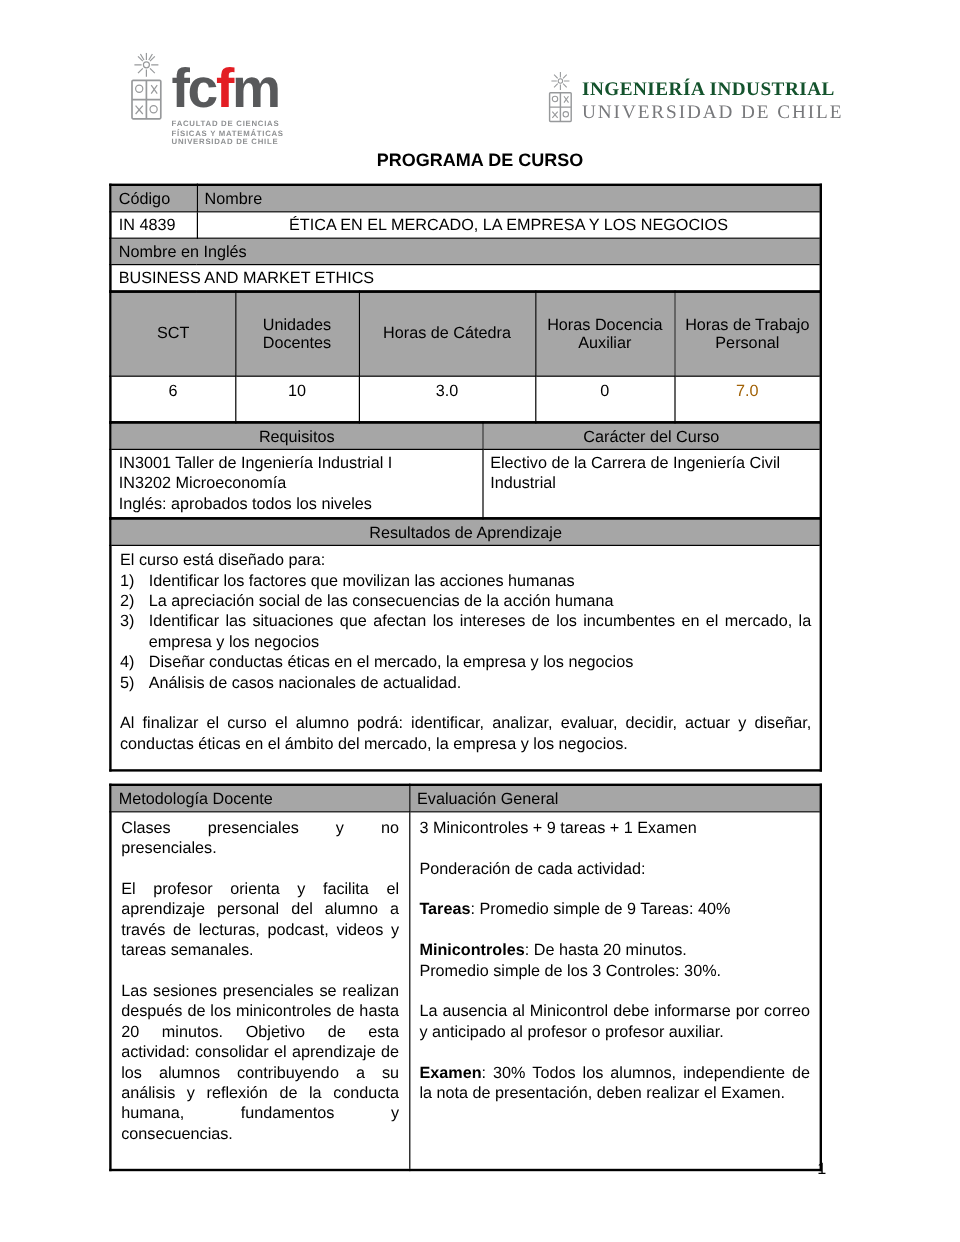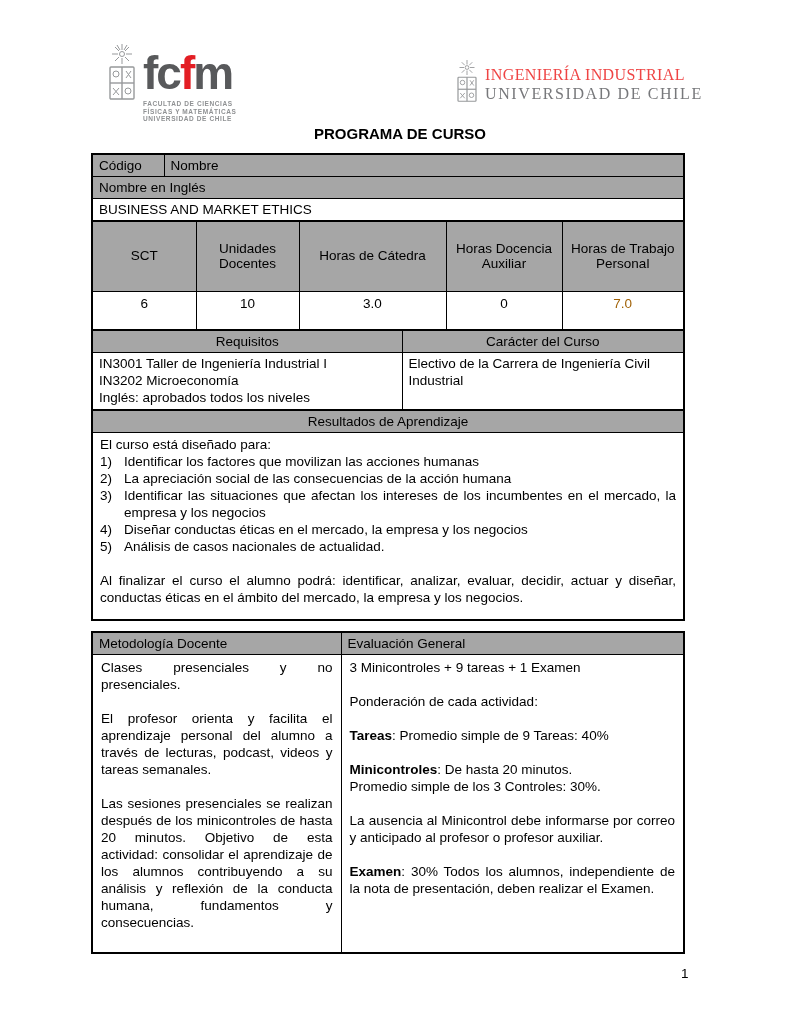--- a/index.html
+++ b/index.html
@@ -12,21 +12,21 @@
     overflow:hidden;
   }
   
   .fcfm-logo{position:absolute;left:106px;top:44px;display:flex;align-items:flex-start;}
   .fcfm-right{margin-left:5px;}
   .fcfm-word{font-weight:bold;font-size:46px;line-height:46px;letter-spacing:-2px;color:#58595b;margin-top:6px;}
   .fcfm-word .accent{color:#e31e24;}
   .fcfm-caption{margin-top:4px;font-size:6.5px;line-height:7.5px;letter-spacing:.6px;color:#8f9193;font-weight:bold;}
   .dii-logo{position:absolute;left:455px;top:60px;display:flex;align-items:center;}
   .dii-text{margin-left:6px;font-family:"Liberation Serif",serif;}
-  .dii-line1{font-size:16px;line-height:19px;font-weight:normal;letter-spacing:.4px;color:#ef4444;}
+  .dii-line1{font-size:16px;line-height:19px;font-weight:bold;letter-spacing:.4px;color:#14532d;}
   .dii-line2{font-size:16px;line-height:19px;letter-spacing:1.6px;color:#77787b;}
   .doc-title{position:absolute;left:0;top:125px;width:800px;text-align:center;font-size:15px;font-weight:bold;}
   
   .content{position:absolute;left:91px;top:153px;width:594px;}
   table{border-collapse:collapse;table-layout:fixed;width:594px;border:2px solid #000;}
   table + table{margin-top:-2px;}
   td{border:1.5px solid #000;padding:2px 6px;font-size:13.5px;line-height:17px;vertical-align:top;overflow:hidden;}
   .hdr{background:#a6a6a6;}
   .c{text-align:center;}
   .row-h{height:18px;}
@@ -132,20 +132,24 @@
       <colgroup>
           <col style="width:72px">
           <col>
         </colgroup>
       <tbody>
           <tr class="row-h">
         <td class="hdr">Código</td>
         <td class="hdr">Nombre</td>
       </tr>
       <tr class="row-h">
+        <td>IN 4839</td>
+        <td class="c">ÉTICA EN EL MERCADO, LA EMPRESA Y LOS NEGOCIOS</td>
+      </tr>
+      <tr class="row-h">
         <td class="hdr" colspan="2">Nombre en Inglés</td>
       </tr>
       <tr class="row-h">
         <td colspan="2">BUSINESS AND MARKET ETHICS</td>
       </tr>
     </tbody>
       </table>
 
     <table>
       <colgroup>

